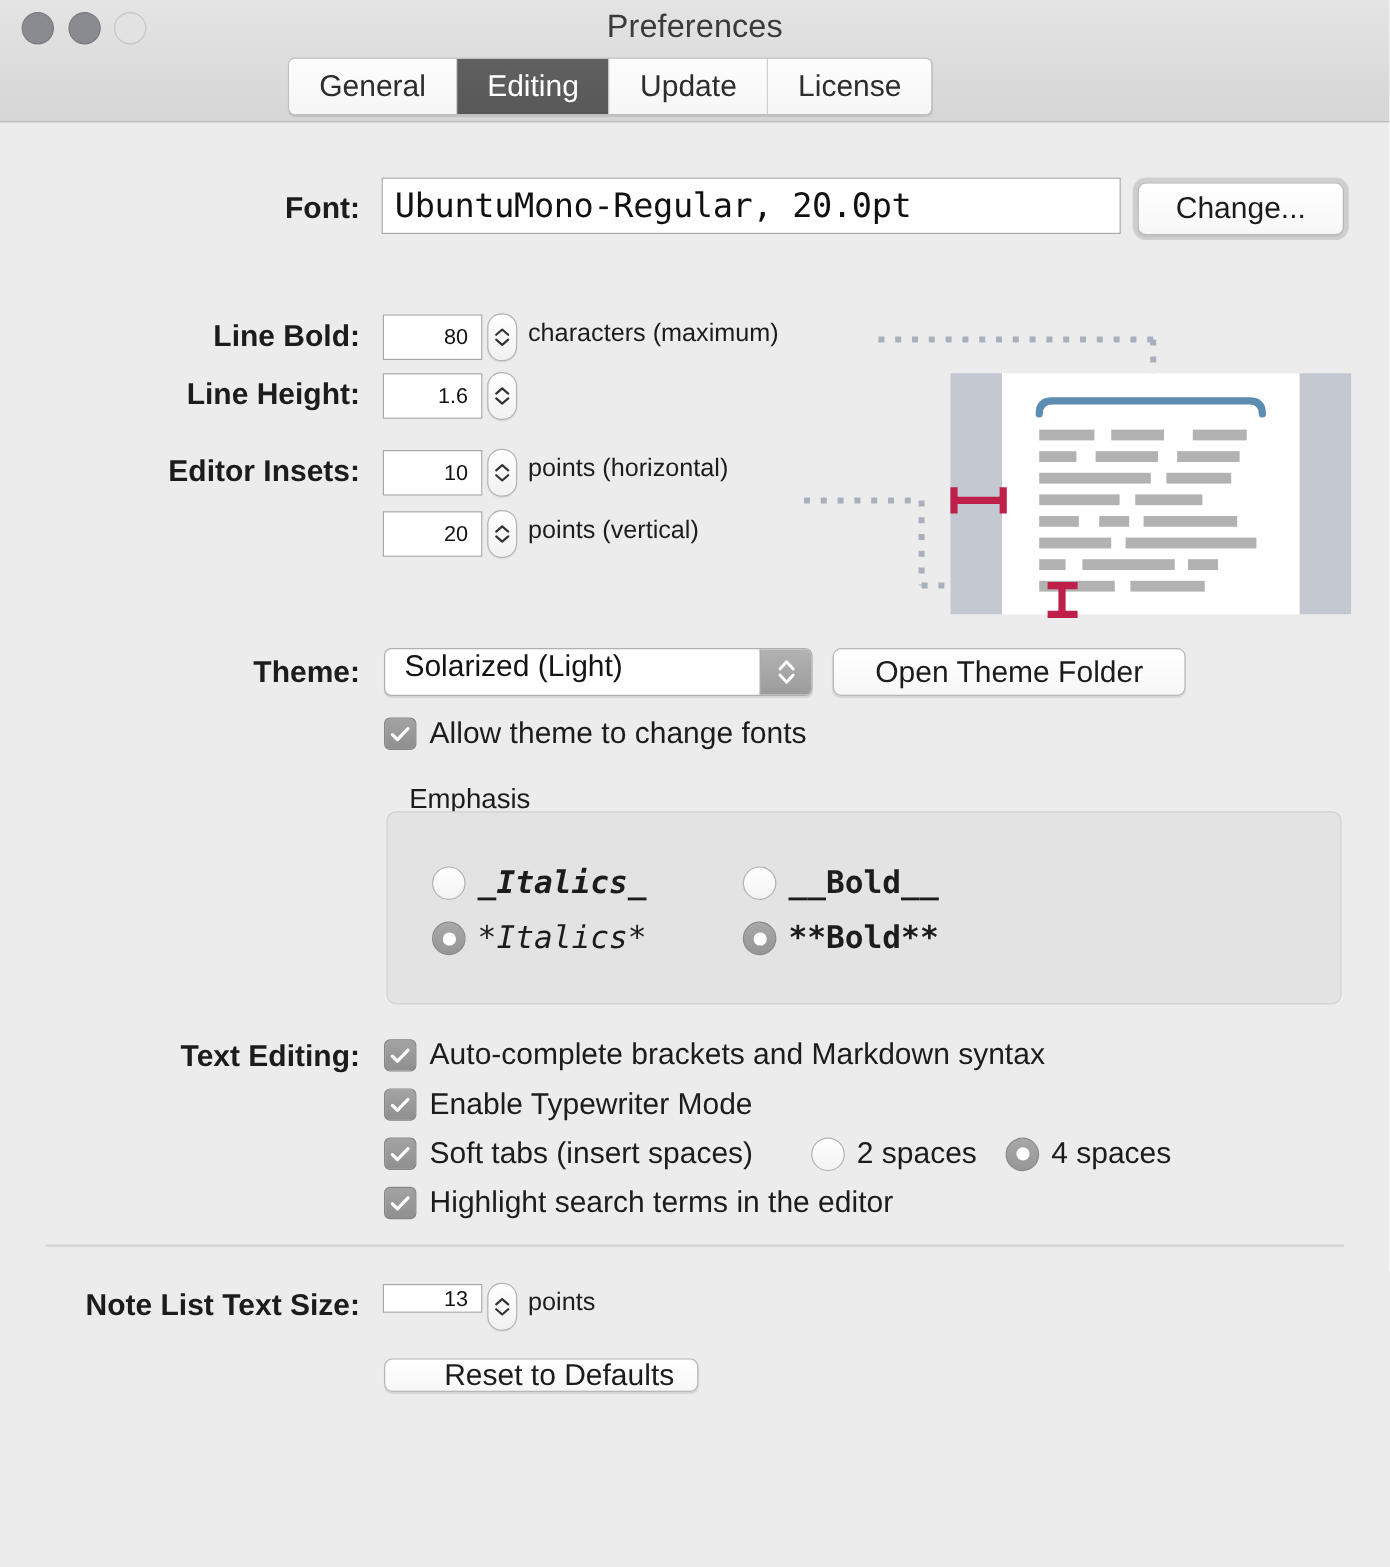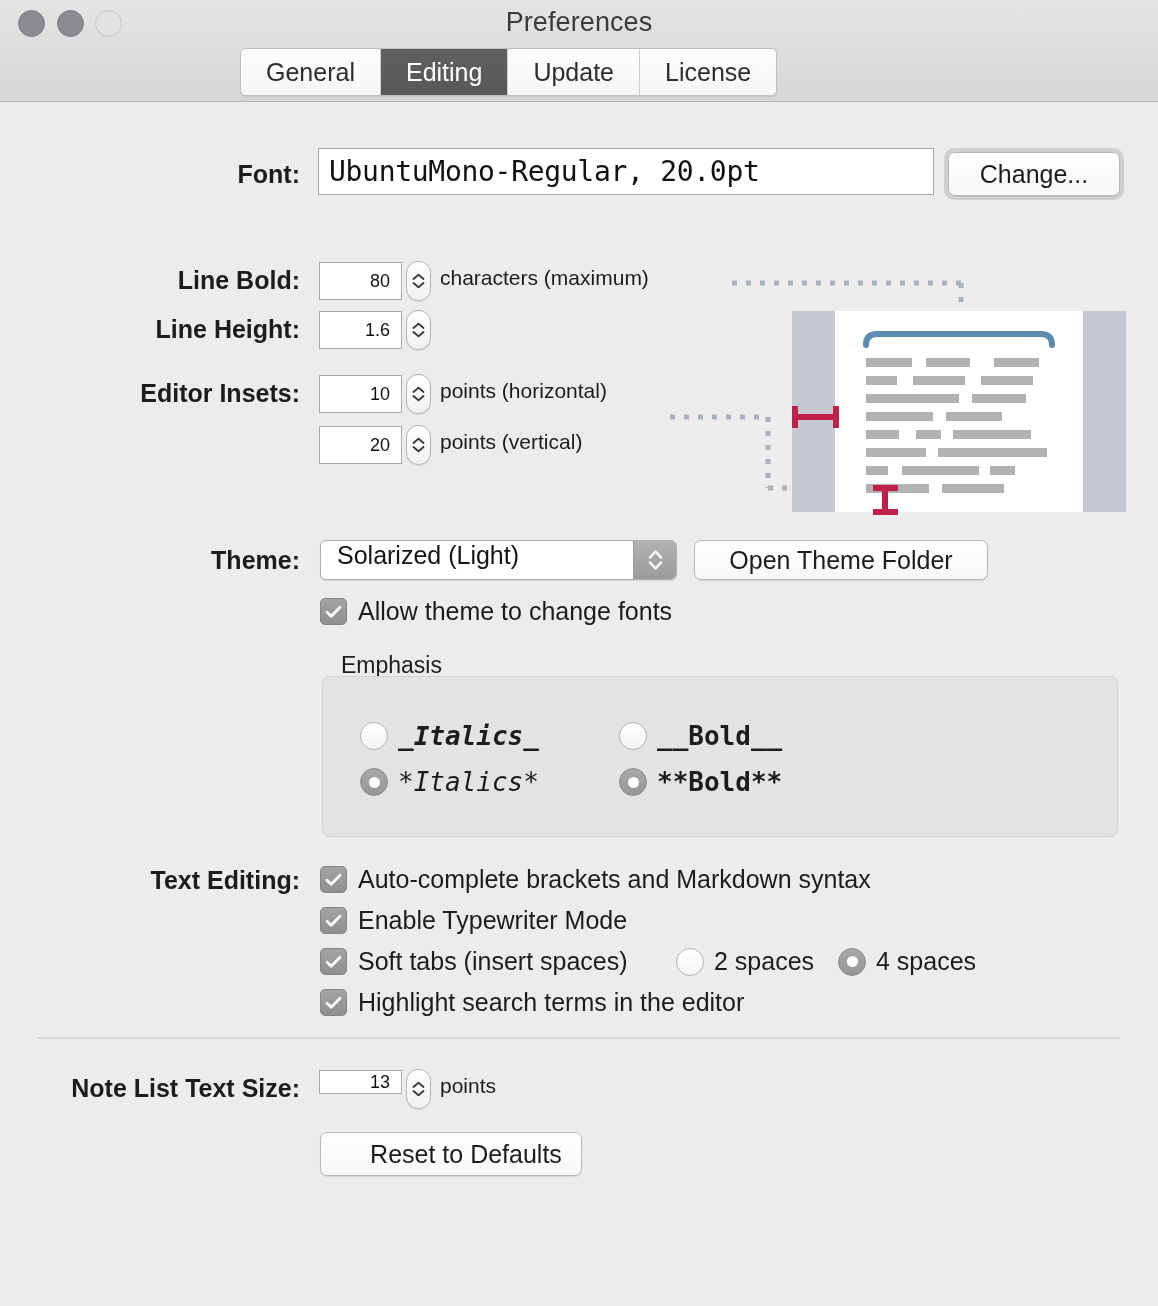--- a/index.html
+++ b/index.html
@@ -520,15 +520,15 @@
         </svg>
       </span>
     <span class="chev">
         <svg width="13" height="8" viewBox="0 0 13 8">
           <path d="M1.5 2 L6.5 6.4 L11.5 2" fill="none" stroke="#333" stroke-width="1.8" stroke-linecap="round" stroke-linejoin="round"></path>
         </svg>
       </span>
   </div>
   <div class="plain" style="left:440px; top:1074px;">points</div>
 
-  <div class="pushbtn" style="left:320px; top:1132px; width:262px; height:44px;padding-left:30px;">Reset to Defaults</div>
+  <div class="pushbtn" style="left:320px; top:1132px; width:262px; height:28px;padding-left:30px;">Reset to Defaults</div>
 
 </div>
 
 </body></html>

